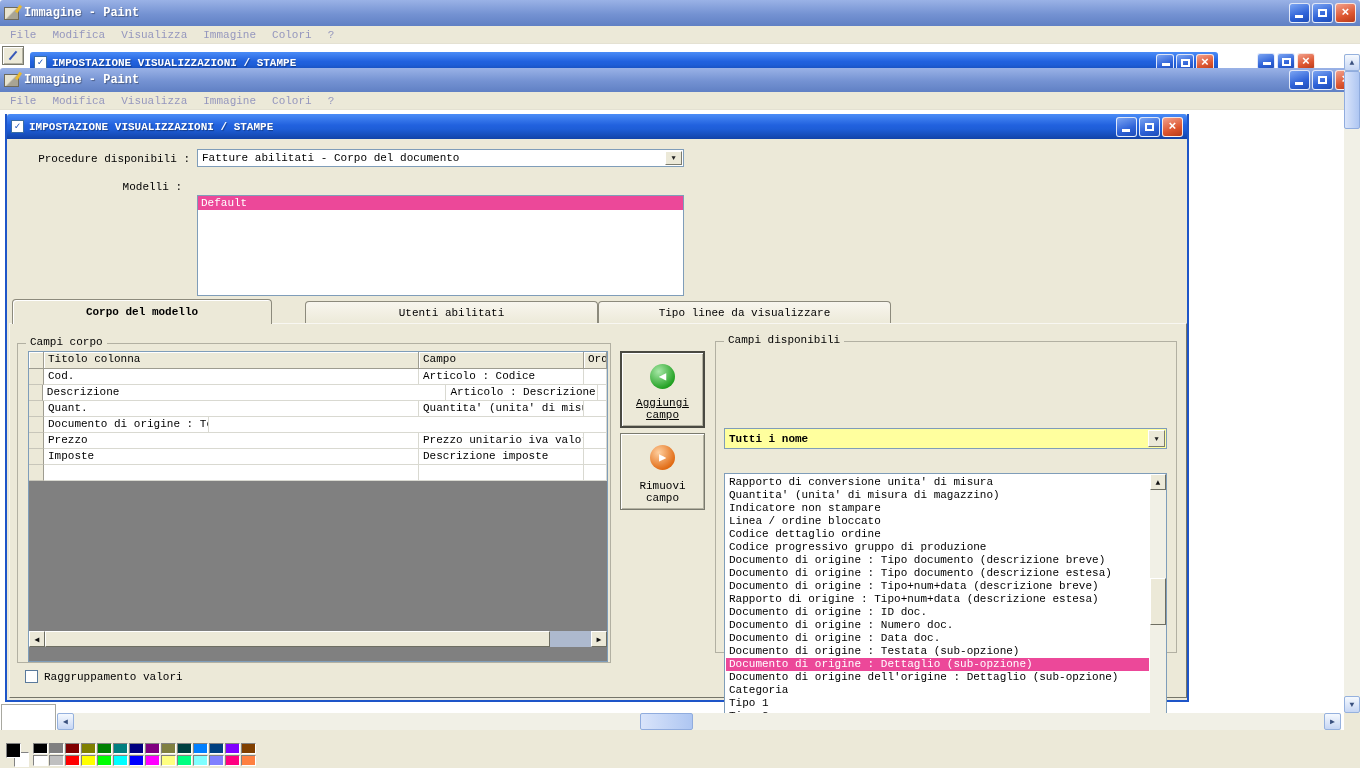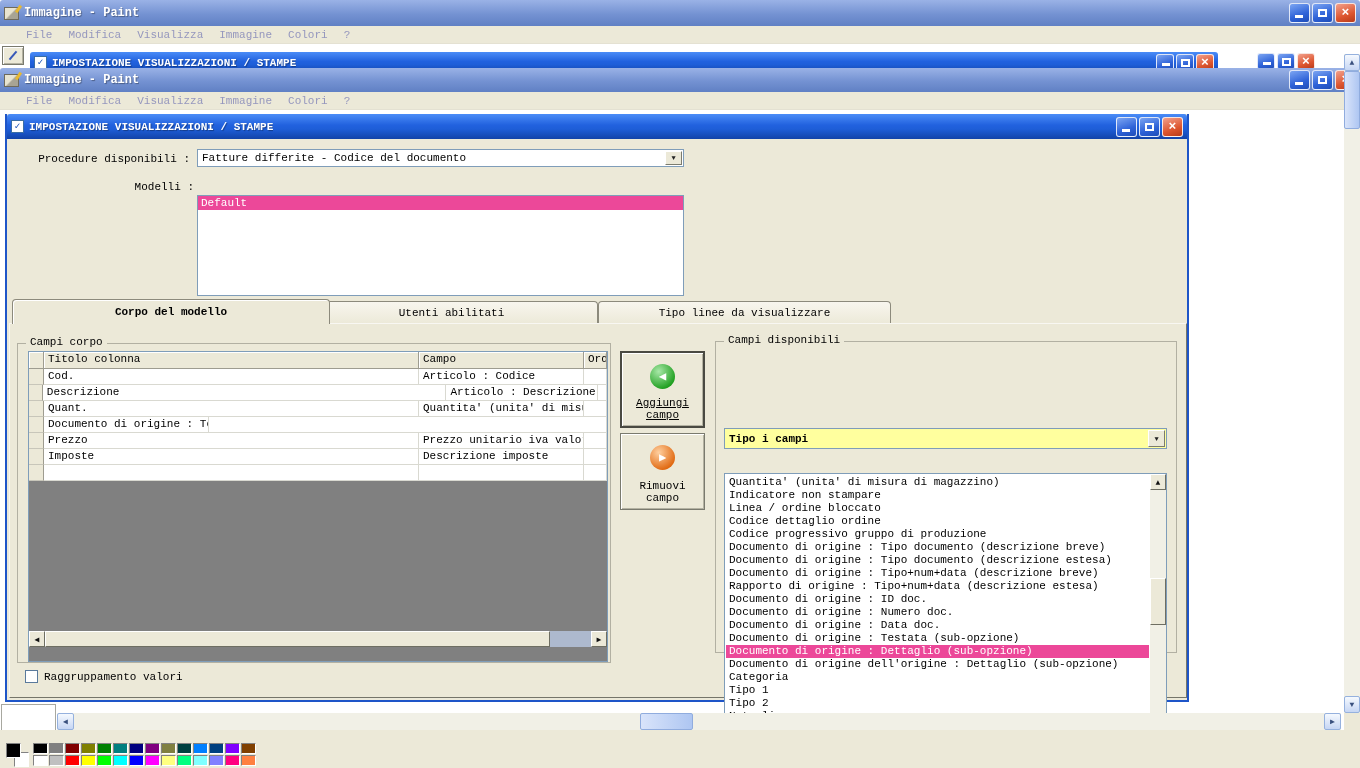--- a/index.html
+++ b/index.html
@@ -18,21 +18,21 @@
           margin-left:2px;display:flex;align-items:center;justify-content:center;box-sizing:border-box;position:relative;}
   .tb-btn.sm{width:18px;height:17px;}
   .btn-blue{background:linear-gradient(160deg,#7CA5F2,#2E62D8 60%,#1E4DB8);}
   .btn-red{background:linear-gradient(160deg,#F2A08C,#DD5630 60%,#B83A18);}
   .g-close{color:#fff;font-size:13px;font-weight:bold;line-height:1;margin-top:-1px;}
   .g-min{position:absolute;left:5px;bottom:4px;width:8px;height:3px;background:#fff;}
   .g-max{width:9px;height:8px;border:2px solid #fff;box-sizing:border-box;}
 
   
   .menubar{background:#ECE9D8;display:flex;align-items:center;font-size:11px;color:#9597BE;
-           border-bottom:1px solid #E4E1D2;padding-left:18px;}
+           border-bottom:1px solid #E4E1D2;padding-left:2px;}
   .menu-item{padding:2px 8px;}
 
   
   .dialog{background:#ECE9D8;border:2px solid #1E55C8;border-top:none;}
   .fld{background:#fff;border:1px solid #7F9DB9;font-size:11px;}
   .combo{display:flex;align-items:center;padding-left:4px;position:relative;white-space:nowrap;overflow:hidden;}
   .dd-btn{position:absolute;top:1px;right:1px;bottom:1px;width:17px;background:#ECE9D8;
           border:1px solid;border-color:#FFF #7C7C6E #7C7C6E #FFF;display:flex;align-items:center;
           justify-content:center;font-size:7px;color:#222;box-sizing:border-box;}
   .list{background:#fff;border:1px solid #7F9DB9;position:relative;overflow:hidden;}
@@ -219,27 +219,27 @@
             <span class="g-max"></span>
           </span>
         <span class="tb-btn btn-red">
             <span class="g-close">×</span>
           </span>
       </span>
     </div>
 
     <div class="abs" style="left:10px;top:39px;width:173px;text-align:right">Procedure disponibili :</div>
     <div class="abs fld combo" style="left:190px;top:35px;width:487px;height:18px">
-      <span>Fatture differite - Codice del documento</span>
+      <span>Fatture abilitati - Corpo del documento</span>
       <span class="dd-btn">
           <span>▼</span>
         </span>
     </div>
 
-    <div class="abs" style="left:14px;top:67px;width:173px;text-align:right">Modelli :</div>
+    <div class="abs" style="left:2px;top:67px;width:173px;text-align:right">Modelli :</div>
     <div class="abs list" style="left:190px;top:63px;width:487px;height:101px">
       <div class="li sel-row" style="height:14px;line-height:14px">Default</div>
     </div>
 
     <div class="abs pbtn arr" style="left:683px;top:89px;width:42px;height:27px">
       <span class="tri-u"></span>
         <span class="stem"></span>
     </div>
     <div class="abs pbtn arr" style="left:683px;top:122px;width:42px;height:27px">
       <span class="stem"></span>
@@ -267,21 +267,21 @@
           <i></i>
           <i></i>
         </span>
       <span>Duplica</span>
     </div>
     <div class="abs pbtn" style="left:950px;top:148px;width:207px;height:22px">
       <span class="bicon icon-imp">→</span>
       <span>Importazione modello</span>
     </div>
 
-    <div class="abs tab active" style="left:5px;top:185px;width:318px;height:25px">Corpo del modello</div>
+    <div class="abs tab active" style="left:5px;top:185px;width:260px;height:25px">Corpo del modello</div>
     <div class="abs tab" style="left:298px;top:187px;width:293px;height:23px">Utenti abilitati</div>
     <div class="abs tab" style="left:591px;top:187px;width:293px;height:23px">Tipo linee da visualizzare</div>
 
     <div class="abs panel" style="left:2px;top:209px;width:1178px;height:375px">
 
       <div class="abs group" style="left:7px;top:19px;width:594px;height:320px">
         <span class="group-label">Campi corpo</span>
       </div>
 
       <div class="abs gridwrap" style="left:18px;top:27px;width:580px;height:311px">
@@ -350,27 +350,28 @@
       </div>
       <div class="abs xferbtn pbtn" style="left:610px;top:109px;width:85px;height:77px;justify-content:flex-start">
         <span class="circ orange" style="margin-top:11px">▶</span>
         <span class="xfer-label">Rimuovi campo</span>
       </div>
 
       <div class="abs group" style="left:705px;top:17px;width:462px;height:312px">
         <span class="group-label">Campi disponibili</span>
       </div>
       <div class="abs fld combo" style="left:714px;top:27px;width:443px;height:21px;background:#FFFF9E;font-weight:bold">
-        <span>Tipo i campi</span>
+        <span>Tutti i nome</span>
         <span class="dd-btn">
             <span>▼</span>
           </span>
       </div>
       <div class="abs list" style="left:714px;top:51px;width:443px;height:265px">
         <div class="abs" style="left:1px;top:2px;right:17px">
+          <div class="li">Rapporto di conversione unita' di misura</div>
           <div class="li">Quantita' (unita' di misura di magazzino)</div>
           <div class="li">Indicatore non stampare</div>
           <div class="li">Linea / ordine bloccato</div>
           <div class="li">Codice dettaglio ordine</div>
           <div class="li">Codice progressivo gruppo di produzione</div>
           <div class="li">Documento di origine : Tipo documento (descrizione breve)</div>
           <div class="li">Documento di origine : Tipo documento (descrizione estesa)</div>
           <div class="li">Documento di origine : Tipo+num+data (descrizione breve)</div>
           <div class="li">Rapporto di origine : Tipo+num+data (descrizione estesa)</div>
           <div class="li">Documento di origine : ID doc.</div>

